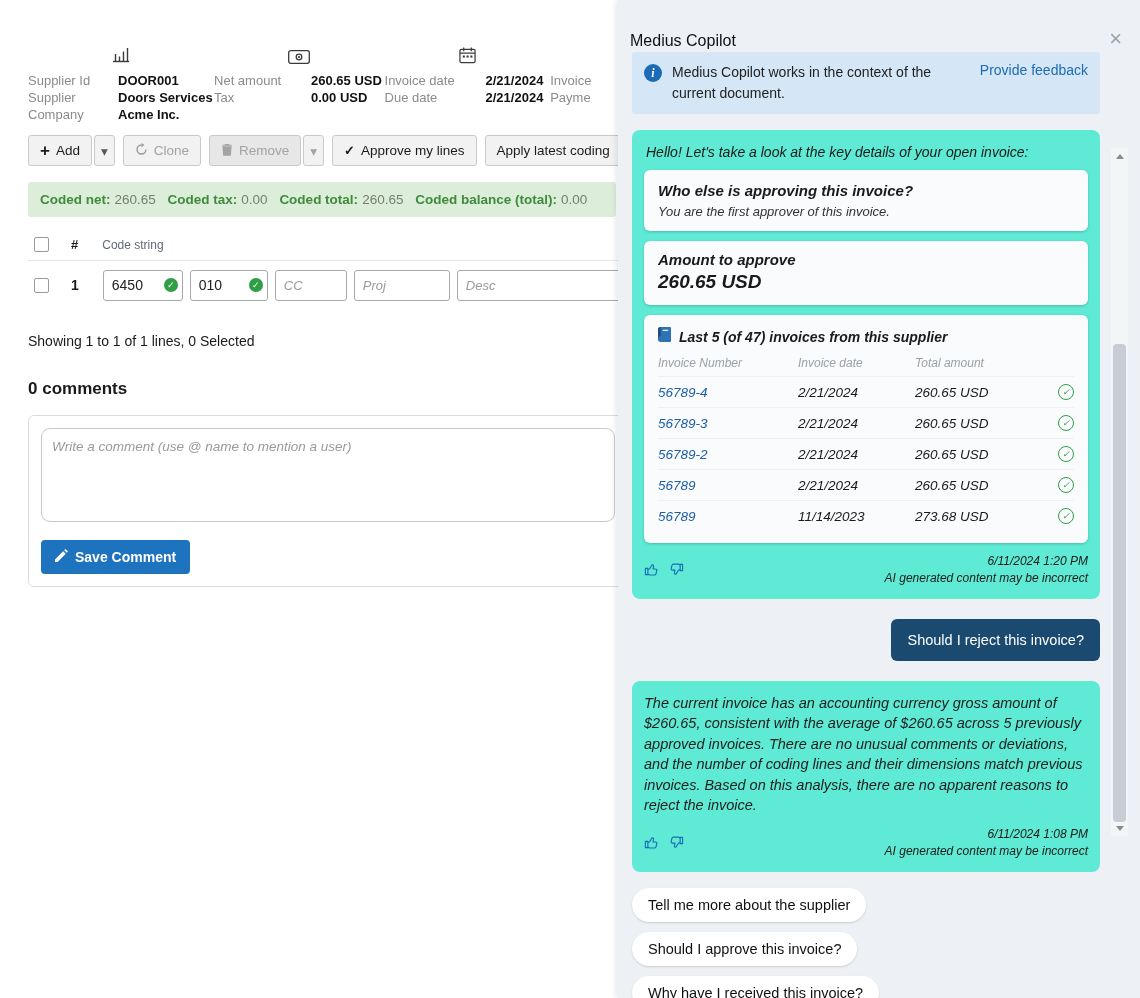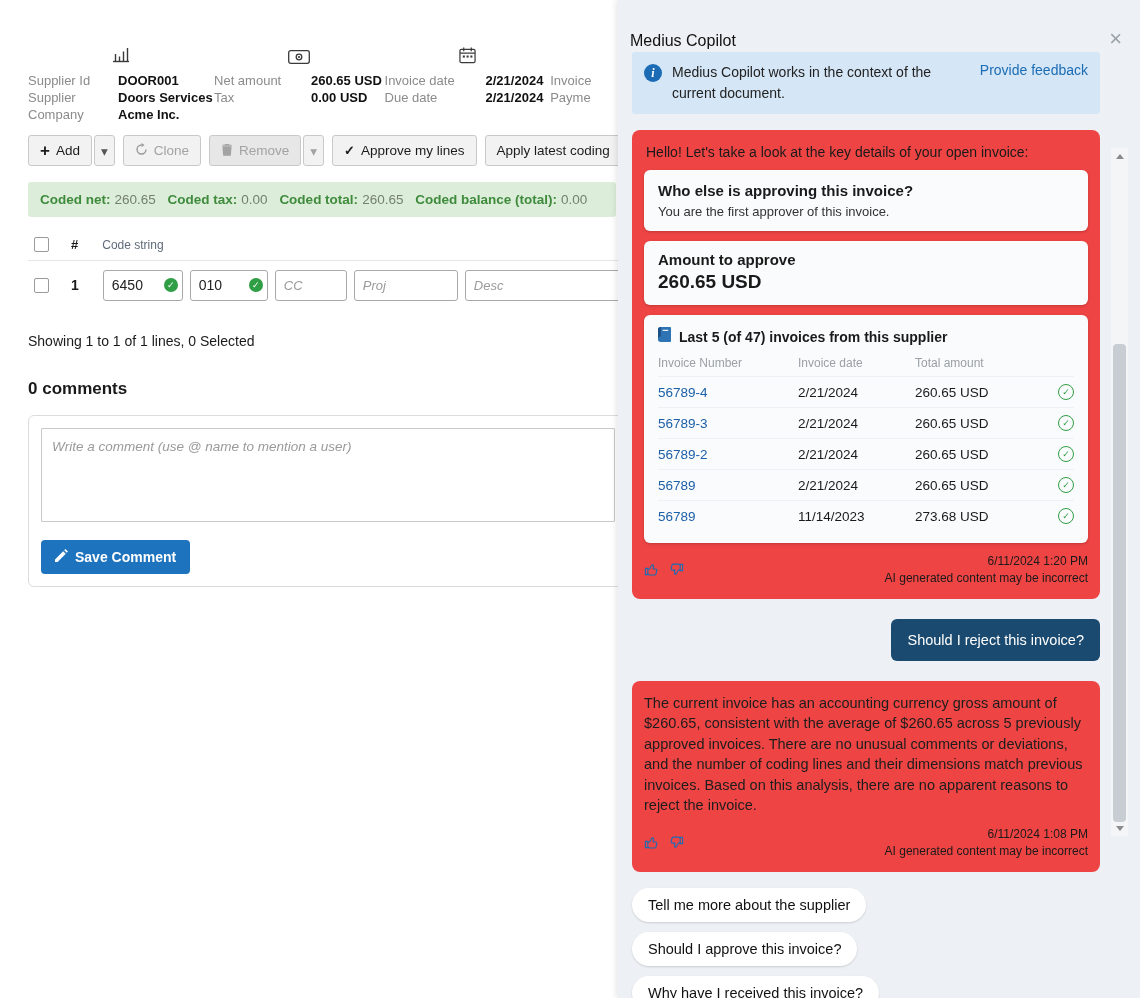--- a/index.html
+++ b/index.html
@@ -41,42 +41,42 @@
   .cbx { width:15px; height:15px; border:1.5px solid #9a9a9a; border-radius:2px; background:#fff; margin-left:6px; flex:none; cursor:pointer; }
   .hash { margin-left:22px; font-size:13px; font-weight:700; }
   .codestr { margin-left:24px; font-size:12px; color:#5f6b7a; }
   .trow { display:flex; align-items:center; height:48px; }
   .rownum { margin-left:22px; font-size:14px; font-weight:700; }
   .cfields { display:flex; margin-left:24px; }
   .cfield { position:relative; margin-right:7px; }
   .cfield input { height:31px; border:1px solid #a9a9a9; border-radius:3px; font-size:14px; padding:0 20px 0 8px; font-family:inherit; color:#222; }
   .cfield input::placeholder { color:#9a9a9a; font-style:italic; font-size:13px; }
   .badge { position:absolute; right:5px; top:50%; transform:translateY(-50%); width:14px; height:14px; border-radius:50%; background:#2f9e44; color:#fff; font-size:9px; display:flex; align-items:center; justify-content:center; }
-  .w-acct input{ width:80px; } .w-dim input{ width:78px; } .w-cc input{ width:72px; padding-right:8px; } .w-proj input{ width:104px; padding-right:8px; } .w-desc input{ width:170px; padding-right:8px; }
+  .w-acct input{ width:80px; } .w-dim input{ width:78px; } .w-cc input{ width:72px; padding-right:8px; } .w-proj input{ width:96px; padding-right:8px; } .w-desc input{ width:170px; padding-right:8px; }
 
   .showing { margin-top:24px; font-size:14px; }
   .comments-h { margin-top:30px; font-size:17px; font-weight:700; }
   .comment-card { margin-top:16px; width:600px; border:1px solid #dcdcdc; border-radius:6px; padding:12px; }
-  .comment-card textarea { width:100%; height:94px; border:1px solid #c9c9c9; border-radius:1px; padding:10px; font-family:inherit; font-size:13.5px; resize:none; color:#222; }
+  .comment-card textarea { width:100%; height:94px; border:1px solid #c9c9c9; border-radius:9px; padding:10px; font-family:inherit; font-size:13.5px; resize:none; color:#222; }
   .comment-card textarea::placeholder { color:#9a9a9a; font-style:italic; }
   .save-btn { margin-top:14px; display:inline-flex; align-items:center; gap:7px; background:#1e73be; color:#fff; border:none; border-radius:4px; height:34px; padding:0 14px; font-size:14px; font-weight:700; font-family:inherit; cursor:pointer; }
 
   
   .copilot-pane { position:absolute; left:618px; top:0; width:522px; height:100%; background:#edf1f5; box-shadow:-2px 0 6px rgba(0,0,0,.10); }
   .cp-header { height:50px; display:flex; align-items:flex-end; padding:0 18px 0 12px; }
   .cp-title { font-size:16px; color:#111; }
   .cp-close { margin-left:auto; font-size:22px; color:#9aa1a8; background:none; border:none; cursor:pointer; line-height:1; font-family:inherit; }
 
   .banner { margin:2px 40px 16px 14px; background:#d5e6f6; border-radius:3px; padding:10px 12px; display:flex; gap:10px; font-size:14px; align-items:flex-start; }
   .info-ic { width:18px; height:18px; border-radius:50%; background:#1b6cb5; color:#fff; font-size:12px; font-style:italic; font-weight:700; display:flex; align-items:center; justify-content:center; flex:none; margin-top:2px; font-family:"Liberation Serif", serif; }
   .banner-text { flex:1; line-height:1.5; color:#222; }
   .feedback-link { color:#1b6cb5; white-space:nowrap; text-decoration:none; font-size:14px; }
 
   .chat { margin:0 40px 0 14px; }
-  .bubble { background:#ef4444; border-radius:8px; padding:12px; }
+  .bubble { background:#5eead4; border-radius:8px; padding:12px;font-style:italic; }
   .greeting { font-size:14px; margin:2px 2px 10px; }
   .card { background:#fafbfc; border-radius:6px; box-shadow:0 1px 3px rgba(0,0,0,.2); padding:10px 14px 12px; margin-bottom:10px; }
   .card:last-of-type { margin-bottom:2px; }
   .card-q { font-size:15px; font-weight:700; margin:2px 0 5px; }
   .card-a { font-size:13px; color:#333; }
   .amount-title { font-size:15px; font-weight:700; }
   .amount-value { font-size:19px; font-weight:700; margin-top:3px; }
 
   .hist-head { display:flex; gap:8px; align-items:center; margin:2px 0 6px; }
   .hist-title { font-size:14px; font-weight:700; }

